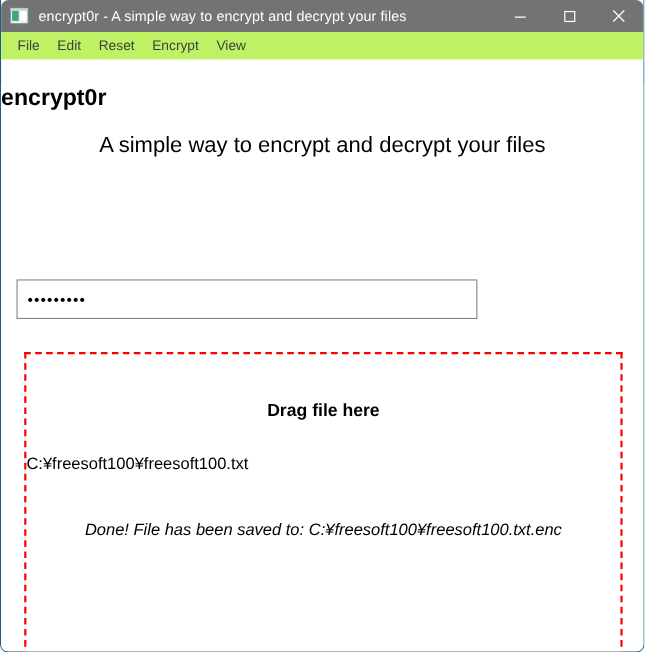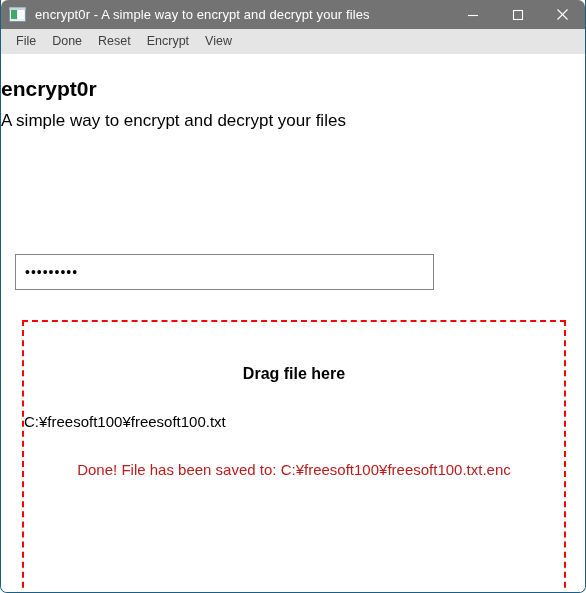--- a/index.html
+++ b/index.html
@@ -65,21 +65,21 @@
     display: flex;
     align-items: center;
     justify-content: center;
     position: relative;
   }
   .winbtn svg { display: block; }
 
   
   .menubar {
     height: 25px;
-    background: #e5e5e5;
+    background: #bef264;
     display: flex;
     align-items: center;
     padding-left: 7px;
   }
   .menuitem {
     font-size: 12.5px;
     color: #40403f;
     padding: 2px 8px 2px 8px;
     line-height: 17px;
     white-space: nowrap;
@@ -93,24 +93,24 @@
   }
   .app-title {
     text-align: left;
     font-size: 21px;
     font-weight: bold;
     color: #000000;
     margin-top: 22px;
     line-height: 26px;
   }
   .app-subtitle {
-    text-align: left;
-    font-size: 17px;
-    color: #000000;
-    margin-top: 8px;
+    text-align: center;
+    font-size: 20px;
+    color: #000000;
+    margin-top: 20px;
     line-height: 21px;
   }
 
   
   .pwrow {
     position: absolute;
     left: 14px;
     top: 178px;
     right: 14px;
     height: 36px;
@@ -166,22 +166,23 @@
   .drop-path {
     text-align: left;
     font-size: 15px;
     color: #000000;
     margin-top: 28px;
     line-height: 20px;
   }
   .drop-status {
     text-align: center;
     font-size: 15px;
-    color: #b91c1c;
-    margin-top: 28px;
+    font-style: italic;
+    color: #000000;
+    margin-top: 40px;
     line-height: 20px;
     white-space: nowrap;
   }
 </style>
 </head>
 <body>
 
 <div class="window">
 
   <div class="titlebar">
@@ -209,21 +210,21 @@
         <svg width="13" height="13" viewBox="0 0 13 13" aria-hidden="true">
           <line x1="1.5" y1="1.5" x2="11.5" y2="11.5" stroke="#ffffff" stroke-width="1.1"></line>
           <line x1="11.5" y1="1.5" x2="1.5" y2="11.5" stroke="#ffffff" stroke-width="1.1"></line>
         </svg>
       </div>
     </div>
   </div>
 
   <div class="menubar">
     <div class="menuitem">File</div>
-    <div class="menuitem">Done</div>
+    <div class="menuitem">Edit</div>
     <div class="menuitem">Reset</div>
     <div class="menuitem">Encrypt</div>
     <div class="menuitem">View</div>
   </div>
 
   <div class="content">
 
     <div class="app-title">encrypt0r</div>
     <div class="app-subtitle">A simple way to encrypt and decrypt your files</div>
 

